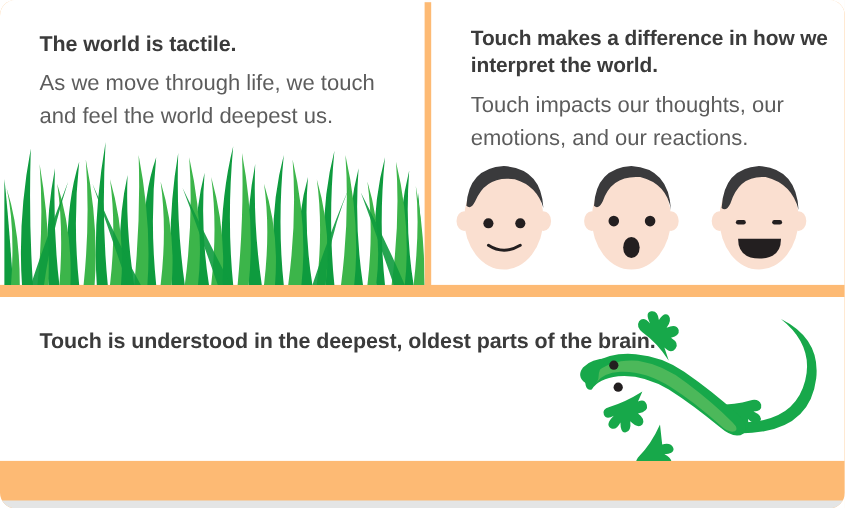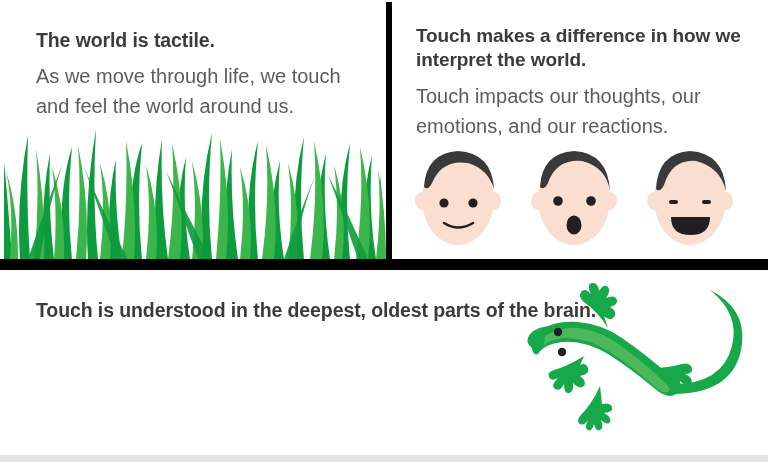--- a/index.html
+++ b/index.html
@@ -7,41 +7,42 @@
     padding: 0;
     background: #ffffff;
   }
   body {
     font-family: "Liberation Sans", sans-serif;
   }
   #page {
     position: relative;
     width: 768px;
     height: 462px;
-    background: #000000;
+    background: #fdba74;
     overflow: hidden;
+    border-radius: 14px;
   }
 
   
   .panel {
     position: absolute;
     background: #ffffff;
     overflow: hidden;
   }
   #panel-tactile   { left: 0;   top: 0;   width: 386px; height: 259px; }
   #panel-difference{ left: 392px; top: 0; width: 376px; height: 259px; }
-  #panel-brain     { left: 0;   top: 270px; width: 768px; height: 193px; }
+  #panel-brain     { left: 0;   top: 270px; width: 768px; height: 149px; }
 
   .panel-text {
     position: absolute;
     left: 36px;
     top: 28px;
     right: 18px;
   }
-  #panel-difference .panel-text { left: 24px; top: 24px; right: 14px; }
+  #panel-difference .panel-text { left: 36px; top: 24px; right: 14px; }
   #panel-brain .panel-text      { left: 36px; top: 28px; right: 14px; }
 
   .headline {
     margin: 0 0 8px 0;
     font-size: 19.5px;
     line-height: 1.28;
     font-weight: bold;
     color: #3b3b3b;
     letter-spacing: -0.1px;
   }
@@ -105,21 +106,21 @@
 <div id="page">
 
   <div id="top-hairline"></div>
 
   <section class="panel" id="panel-tactile">
 
     <div class="panel-text">
       <h2 class="headline">The world is tactile.</h2>
       <p class="body-copy">
         <span class="line">As we move through life, we touch</span>
-        <span class="line">and feel the world around us.</span>
+        <span class="line">and feel the world deepest us.</span>
       </p>
     </div>
 
     <svg id="grass" viewBox="0 0 386 140" preserveAspectRatio="none">
       <g fill="#0e9b3e">
         <path d="M4 140 L4 44 Q7 70 12 140 Z"></path>
         <path d="M20 140 Q16 80 28 16 Q26 82 30 140 Z"></path>
         <path d="M44 140 Q40 86 50 34 Q48 90 54 140 Z"></path>
         <path d="M62 140 Q58 72 72 28 Q66 84 72 140 Z"></path>
         <path d="M88 140 Q84 80 96 10 Q92 80 98 140 Z"></path>

